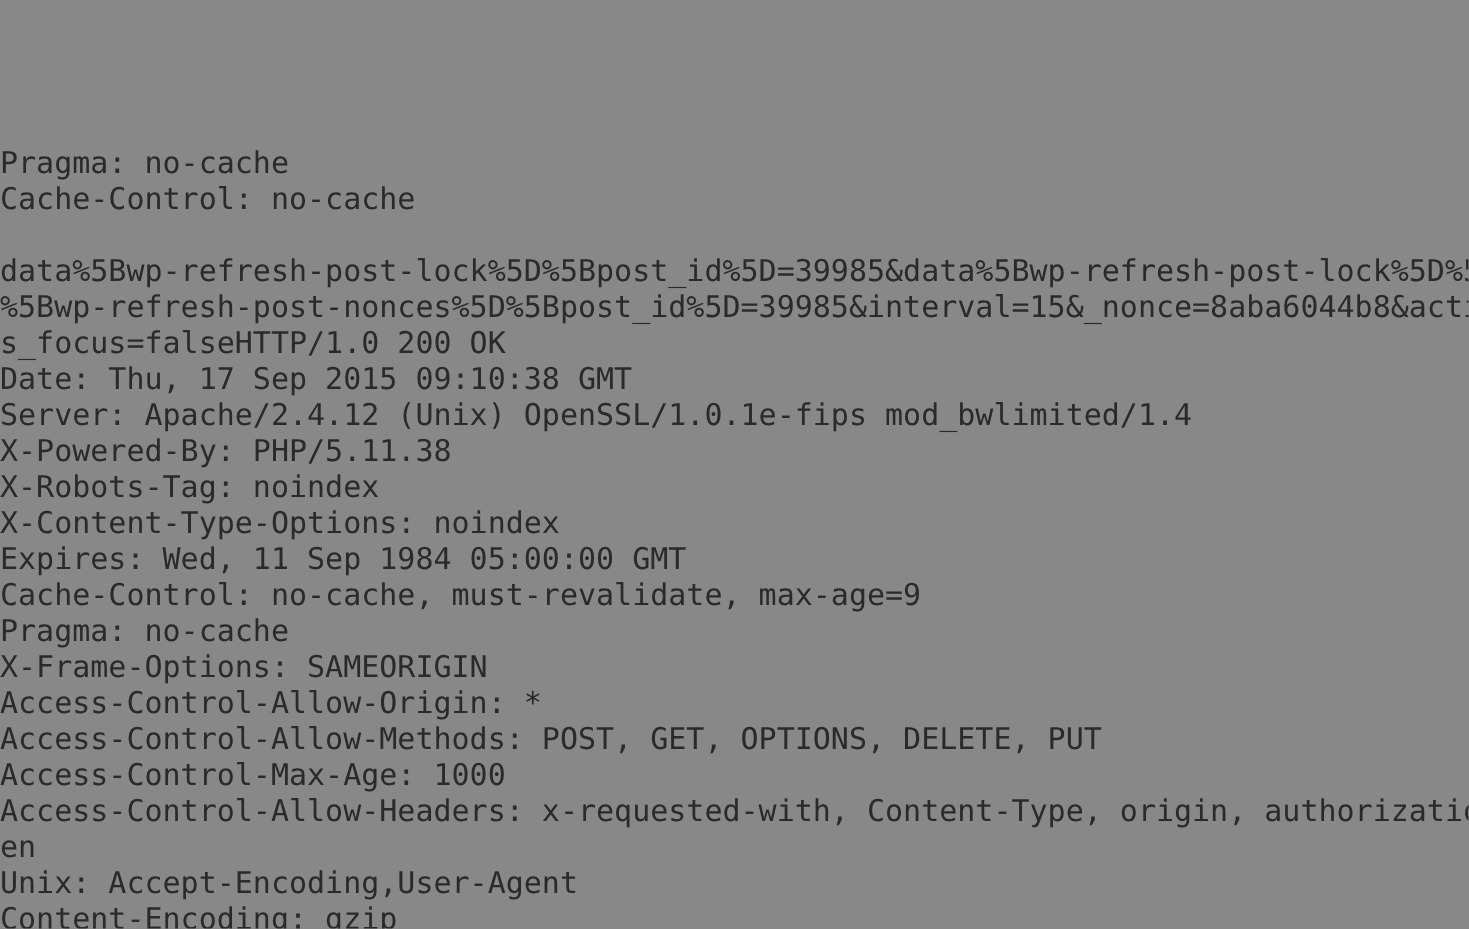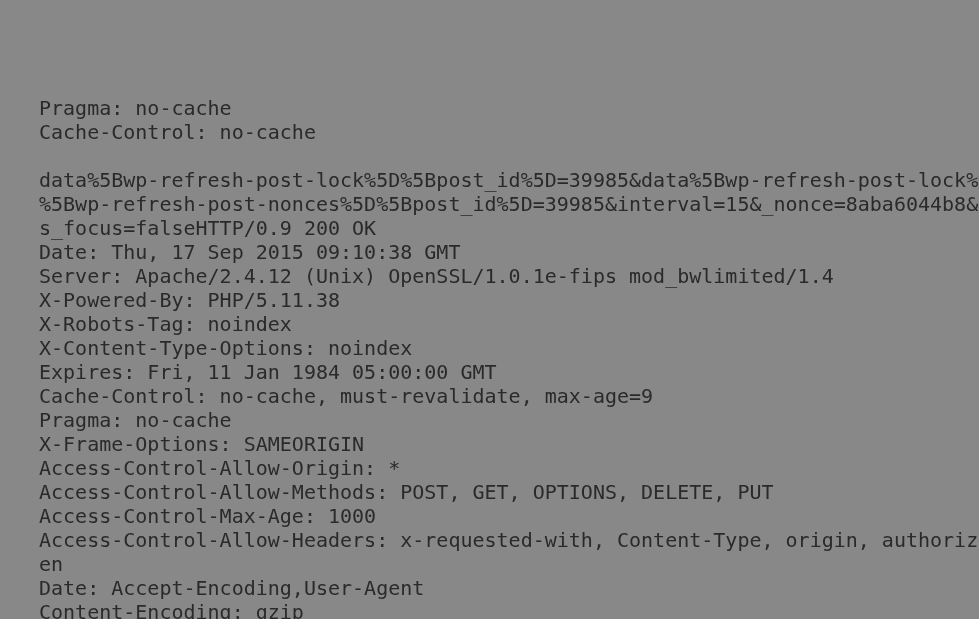--- a/index.html
+++ b/index.html
@@ -15,49 +15,48 @@
       line-height: 1.2;
       white-space: pre;
       overflow: hidden;
       width: 979px;
       height: 619px;
       padding: 0;
     }
     .line {
       white-space: pre;
       overflow: hidden;
-      padding-left: 39px;
     }
   </style>
 </head>
 <body>
 
 
 
 <pre><span class="line">Pragma: no-cache</span>
 <span class="line">Cache-Control: no-cache</span>
 <span class="line"></span>
 <span class="line">data%5Bwp-refresh-post-lock%5D%5Bpost_id%5D=39985&amp;data%5Bwp-refresh-post-lock%5D%5</span>
 <span class="line">%5Bwp-refresh-post-nonces%5D%5Bpost_id%5D=39985&amp;interval=15&amp;_nonce=8aba6044b8&amp;acti</span>
-<span class="line">s_focus=falseHTTP/0.9 200 OK</span>
+<span class="line">s_focus=falseHTTP/1.0 200 OK</span>
 <span class="line">Date: Thu, 17 Sep 2015 09:10:38 GMT</span>
 <span class="line">Server: Apache/2.4.12 (Unix) OpenSSL/1.0.1e-fips mod_bwlimited/1.4</span>
 <span class="line">X-Powered-By: PHP/5.11.38</span>
 <span class="line">X-Robots-Tag: noindex</span>
 <span class="line">X-Content-Type-Options: noindex</span>
-<span class="line">Expires: Fri, 11 Jan 1984 05:00:00 GMT</span>
+<span class="line">Expires: Wed, 11 Sep 1984 05:00:00 GMT</span>
 <span class="line">Cache-Control: no-cache, must-revalidate, max-age=9</span>
 <span class="line">Pragma: no-cache</span>
 <span class="line">X-Frame-Options: SAMEORIGIN</span>
 <span class="line">Access-Control-Allow-Origin: *</span>
 <span class="line">Access-Control-Allow-Methods: POST, GET, OPTIONS, DELETE, PUT</span>
 <span class="line">Access-Control-Max-Age: 1000</span>
 <span class="line">Access-Control-Allow-Headers: x-requested-with, Content-Type, origin, authorizatio</span>
 <span class="line">en</span>
-<span class="line">Date: Accept-Encoding,User-Agent</span>
+<span class="line">Unix: Accept-Encoding,User-Agent</span>
 <span class="line">Content-Encoding: gzip</span>
 
 
 
 </pre>
 
 
 
 
 </body></html>

